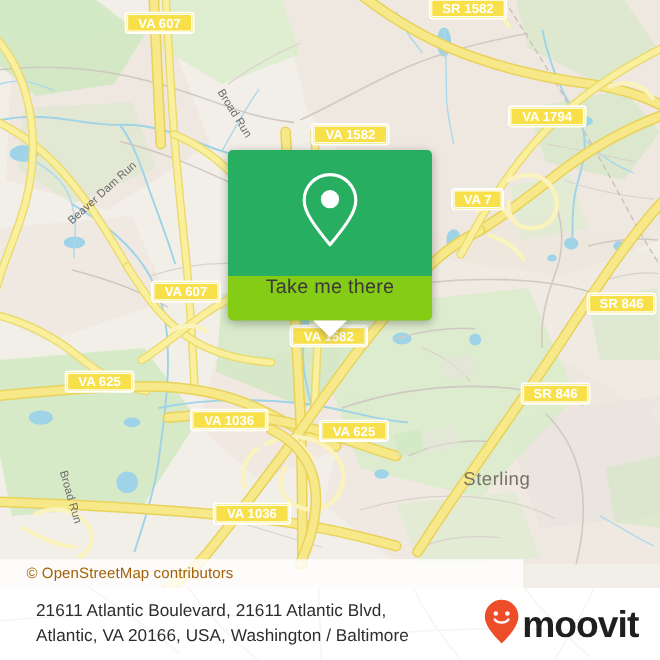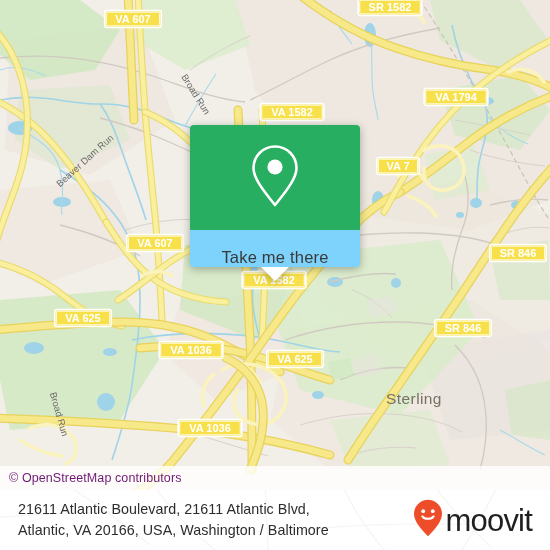--- a/index.html
+++ b/index.html
@@ -22,49 +22,49 @@
     width: 550px; height: 490px;
     background: #f2efe9;
     overflow: hidden;
   }
   #map svg { display: block; width: 550px; height: 490px; }
 
   
   #attribution {
     position: absolute;
     left: 0; top: 466px;
-    width: 550px; height: 24px;
+    width: 436px; height: 24px;
     background: rgba(255,255,255,0.80);
     display: flex; align-items: center;
-    padding-left: 9px;
+    padding-left: 22px;
     font-size: 12.5px;
-    color: #701a75;
+    color: #a16207;
     letter-spacing: 0.1px;
     z-index: 30;
   }
 
   
   #callout {
     position: absolute;
     left: 190px; top: 125px;
     width: 170px;
     z-index: 40;
     filter: drop-shadow(0 2px 4px rgba(0,0,0,0.30));
   }
   #callout-top {
     height: 105px;
     background: #27ae60;
     border-radius: 4px 4px 0 0;
     display: flex; align-items: center; justify-content: center;
   }
   #callout-bottom {
     height: 37px;
-    background: #7dd3fc;
+    background: #84cc16;
     border-radius: 0 0 4px 4px;
-    display: flex; align-items: flex-end; justify-content: center;
+    display: flex; align-items: flex-start; justify-content: center;
     position: relative;
   }
   #callout-label {
     font-size: 16.5px;
     color: #3a3a3a;
     letter-spacing: 0.2px;
   }
   #callout-tail {
     position: absolute;
     left: 50%; top: 100%;
@@ -86,41 +86,41 @@
   #footer-watermark {
     position: absolute; left: 0; top: 0;
     width: 550px; height: 60px;
     opacity: 0.30;
     pointer-events: none;
   }
   #footer-inner {
     position: relative;
     width: 550px; height: 60px;
     display: flex; align-items: center;
-    padding: 0 12px 0 18px;
+    padding: 0 12px 0 30px;
     z-index: 2;
   }
   #footer-address {
     flex: 1;
     font-size: 14.3px;
     line-height: 21px;
     color: #2d2d2d;
     letter-spacing: 0.05px;
   }
   #moovit-logo {
     display: flex; align-items: center;
     gap: 2px;
     margin-right: 6px;
   }
   #moovit-wordmark {
     font-size: 31px;
     color: #1f1f1f;
     letter-spacing: -0.8px;
     line-height: 1;
-    font-weight: 400;
+    font-weight: 700;
   }
 </style>
 </head>
 <body>
 
 <div id="app">
 
   <div id="map">
     <svg viewBox="0 0 550 490" xmlns="http://www.w3.org/2000/svg">
       <defs>

